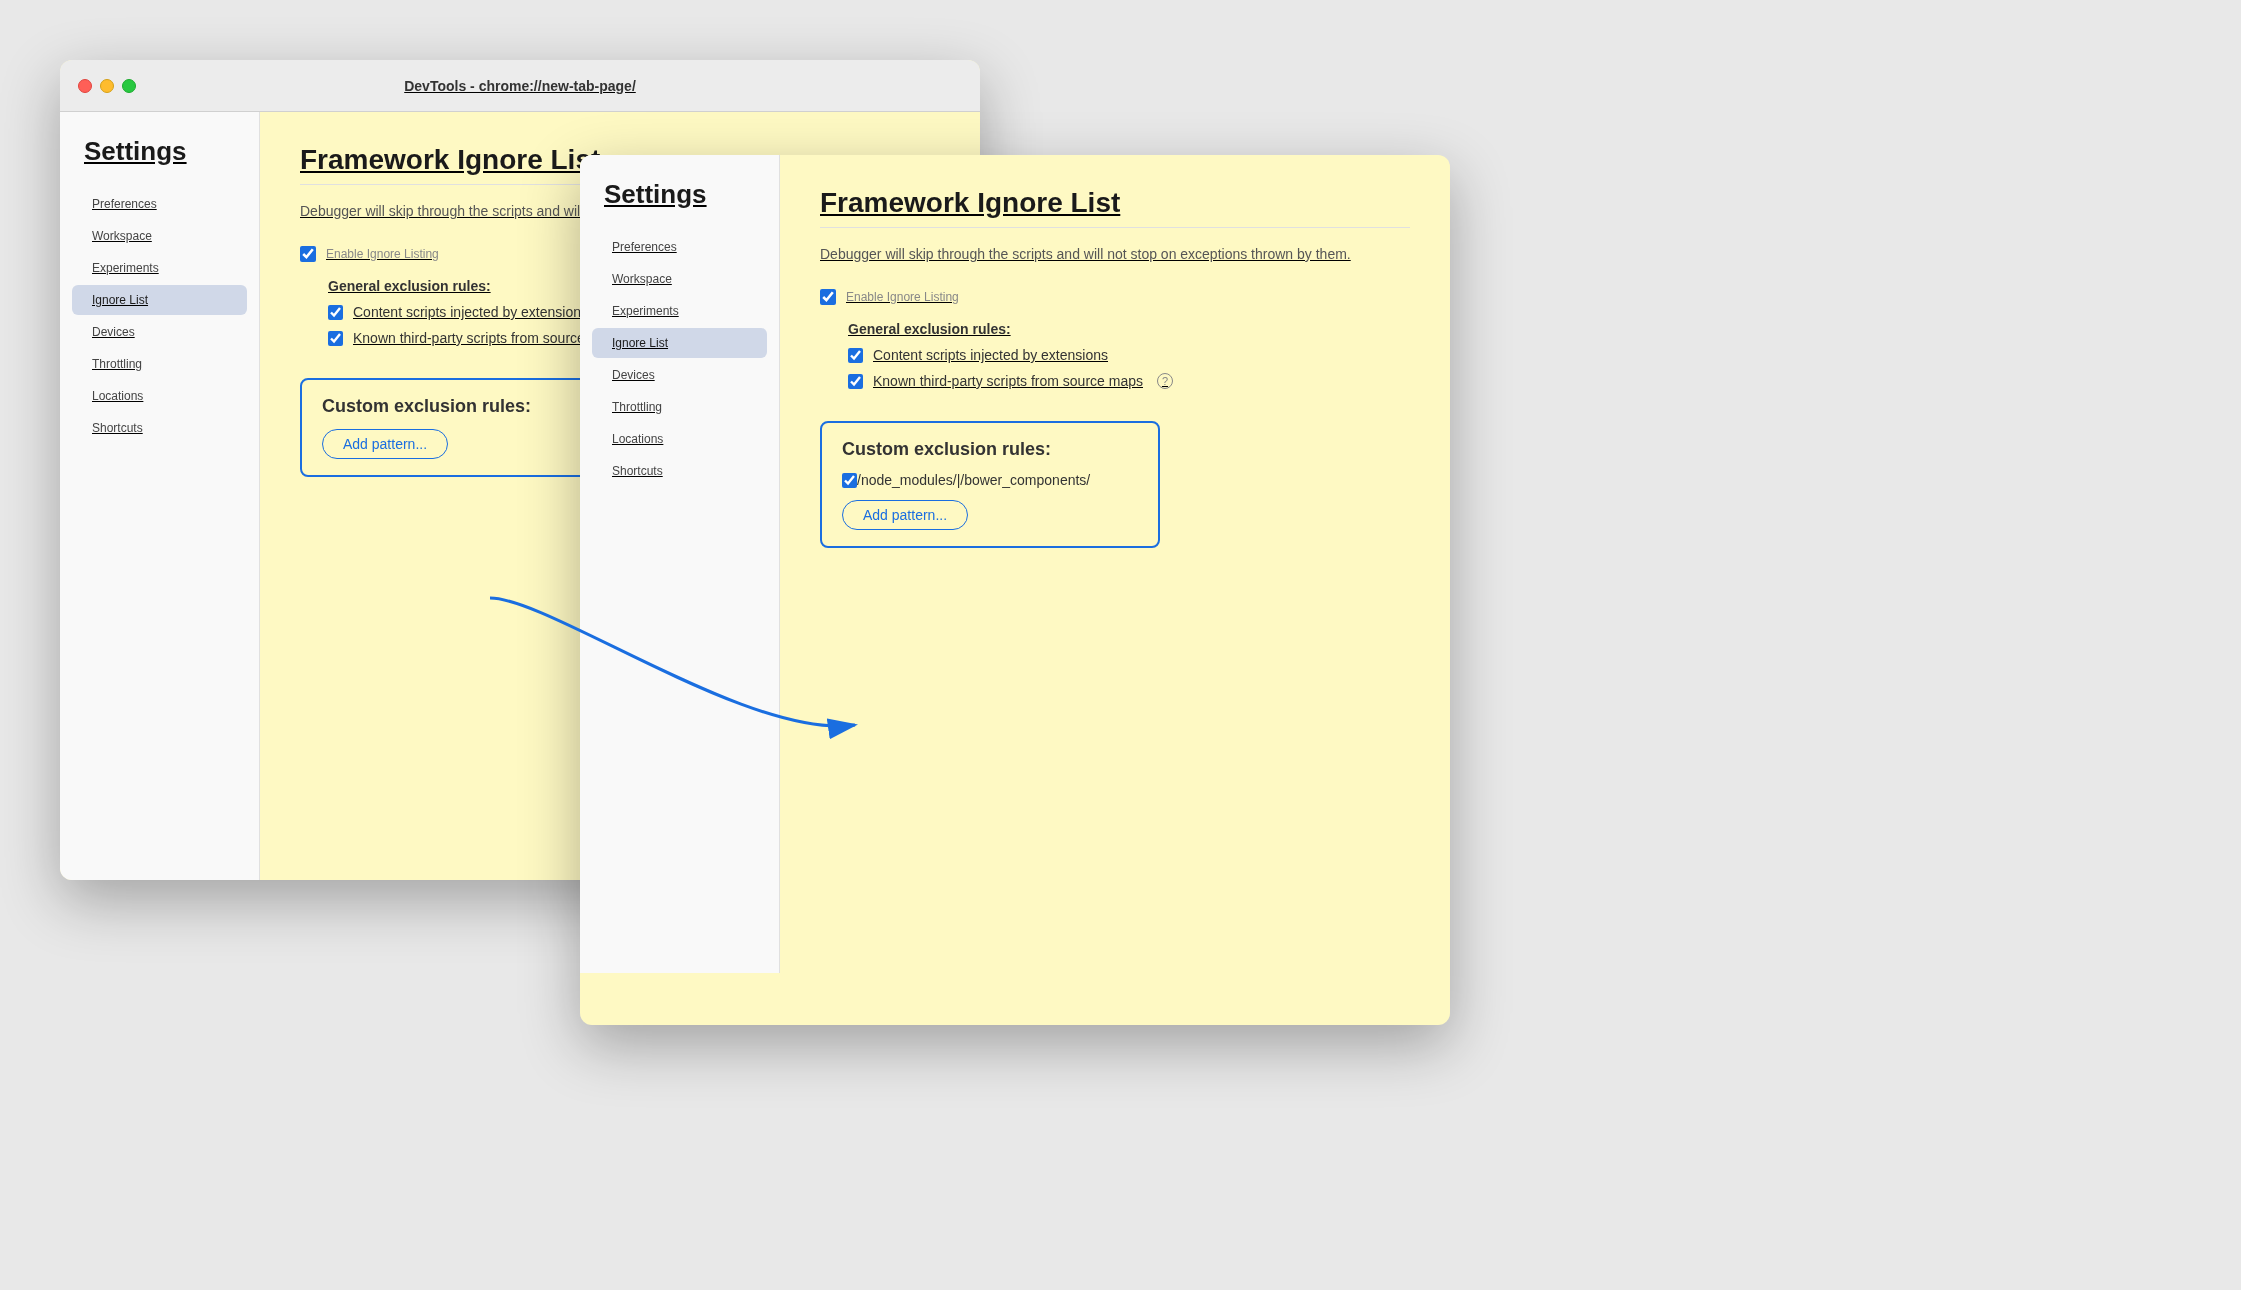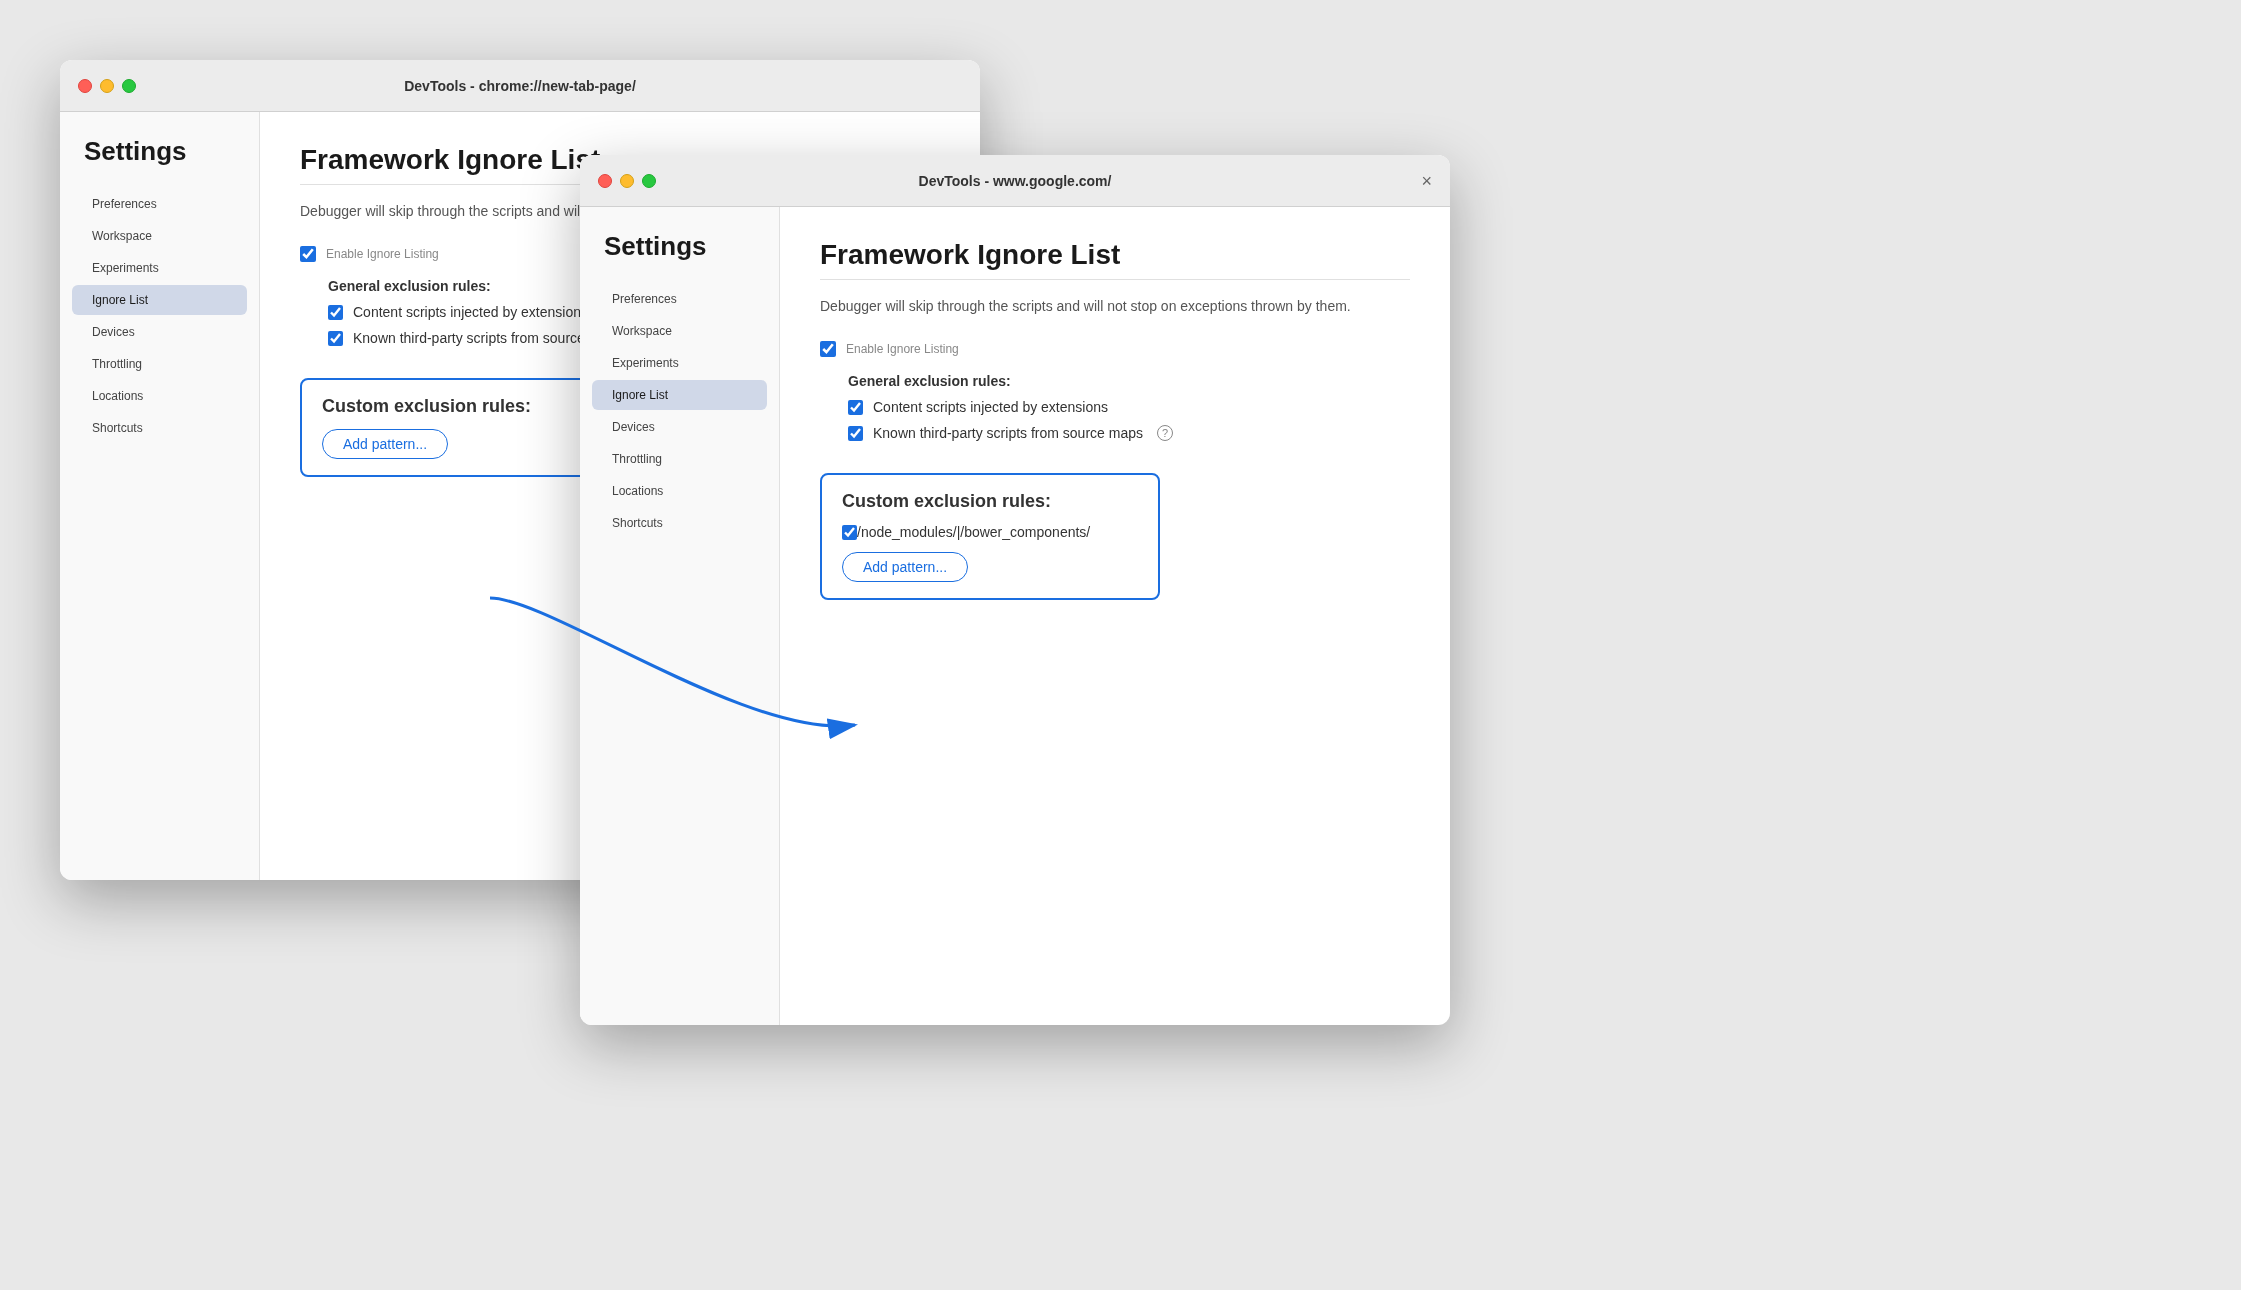--- a/index.html
+++ b/index.html
@@ -8,24 +8,25 @@
       width: 2241px;
       height: 1290px;
       font-family: -apple-system, BlinkMacSystemFont, 'Helvetica Neue', Arial, sans-serif;
       position: relative;
       overflow: hidden;
     }
 
     
     .window {
       position: absolute;
-      background: #ffffff;
+      background: #fef9c3;
       border-radius: 12px;
       box-shadow: 0 20px 60px rgba(0,0,0,0.3);
       overflow: hidden;
+      text-decoration: underline;
     }
 
     .window-titlebar {
       background: #ececec;
       height: 52px;
       display: flex;
       align-items: center;
       justify-content: center;
       position: relative;
       border-bottom: 1px solid #d0d0d0;
@@ -311,29 +312,20 @@
 
       <div class="custom-exclusion-box">
         <div class="custom-exclusion-title">Custom exclusion rules:</div>
         <button class="add-pattern-btn">Add pattern...</button>
       </div>
     </div>
   </div>
 </div>
 
 <div class="window" id="window2">
-  <div class="window-titlebar">
-    <div class="traffic-lights">
-      <div class="traffic-light tl-red"></div>
-      <div class="traffic-light tl-yellow"></div>
-      <div class="traffic-light tl-green"></div>
-    </div>
-    <span class="window-title">DevTools - www.google.com/</span>
-    <span class="close-btn">×</span>
-  </div>
   <div class="window-body">
     <div class="sidebar">
       <div class="sidebar-title">Settings</div>
       <div class="sidebar-item">Preferences</div>
       <div class="sidebar-item">Workspace</div>
       <div class="sidebar-item">Experiments</div>
       <div class="sidebar-item active">Ignore List</div>
       <div class="sidebar-item">Devices</div>
       <div class="sidebar-item">Throttling</div>
       <div class="sidebar-item">Locations</div>

